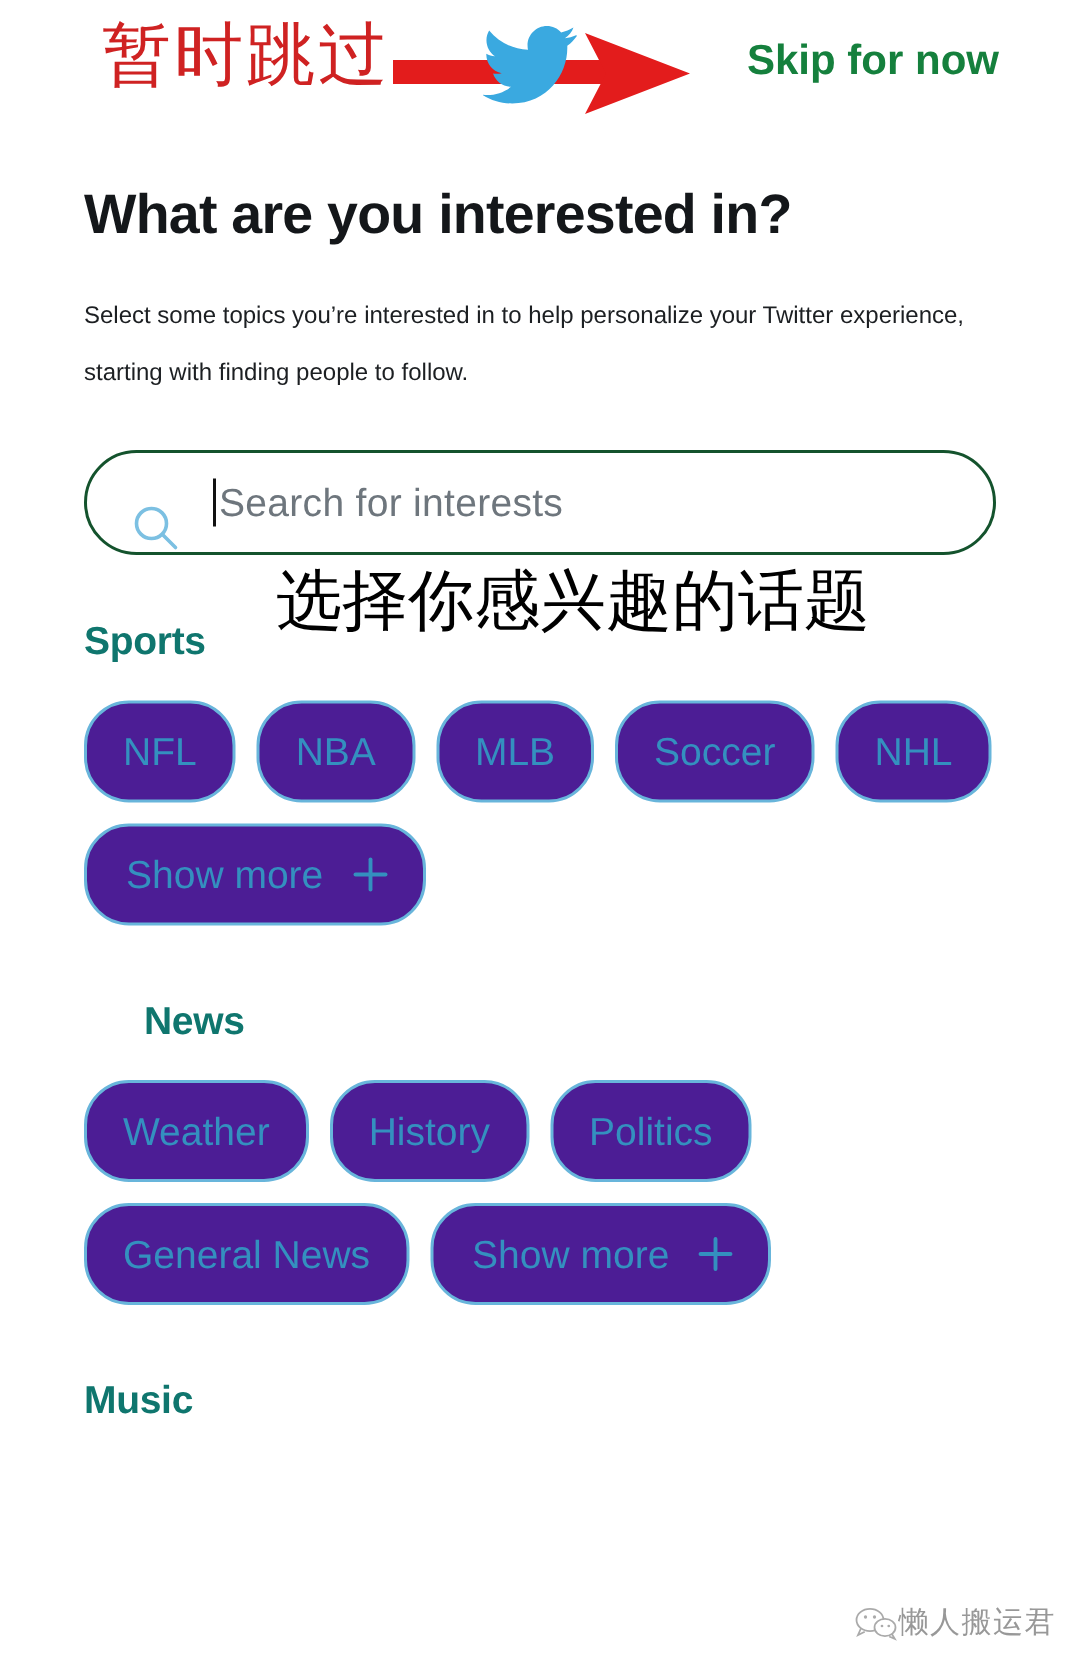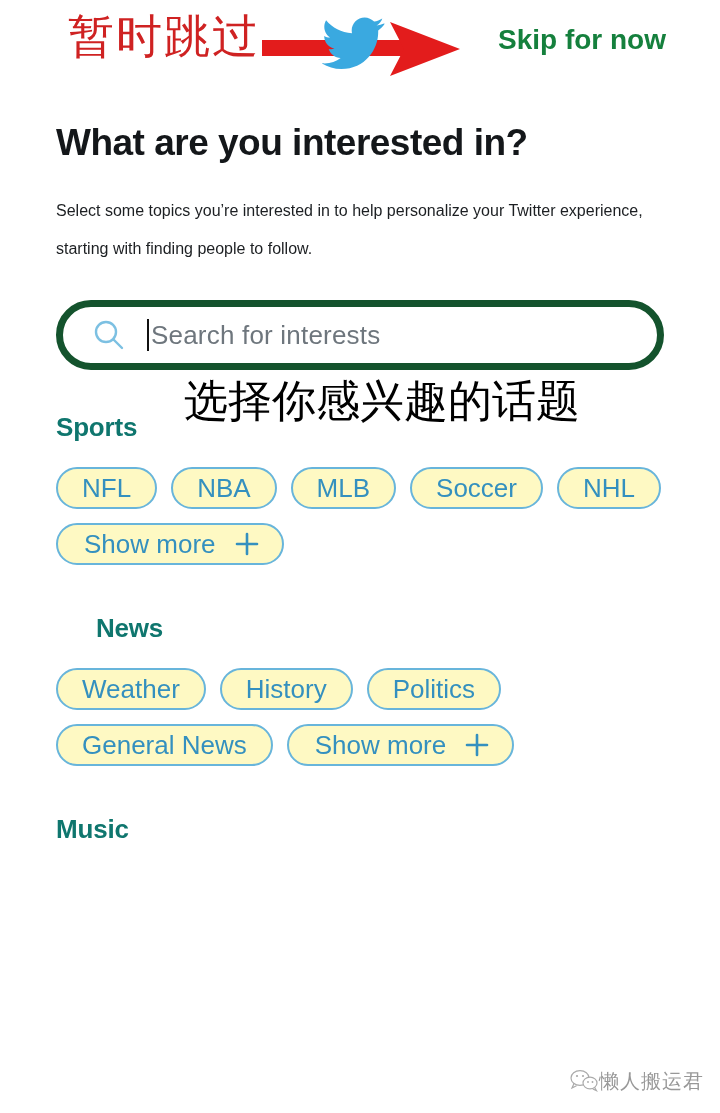--- a/index.html
+++ b/index.html
@@ -87,24 +87,24 @@
     color: #1c1f22;
     margin-top: 28px;
     max-width: 612px;
   }
 
   
   .search-box {
     position: relative;
     margin-top: 32px;
     height: 70px;
-    border: 7px solid #14532d;
+    border: 2px solid #14532d;
     border-radius: 36px;
     display: flex;
-    align-items: center;
+    align-items: flex-end;
     padding-left: 30px;
     background: #fff;
     cursor: text;
   }
 
   .search-icon {
     width: 32px;
     height: 32px;
     flex: 0 0 32px;
     margin-right: 22px;
@@ -160,47 +160,47 @@
     display: flex;
     flex-wrap: wrap;
     gap: 14px 14px;
     margin-top: 24px;
   }
 
   .chip {
     display: inline-flex;
     align-items: center;
     justify-content: center;
-    height: 42px;
+    height: 68px;
     padding: 0 24px;
     border: 2px solid #68b5db;
     border-radius: 30px;
     font-size: 26px;
     color: #3490bf;
-    background: #fef9c3;
+    background: #4c1d95;
     white-space: nowrap;
     cursor: pointer;
   }
 
   .chip.show-more { padding: 0 22px 0 26px; }
 
   .plus-icon {
     width: 26px;
     height: 26px;
     margin-left: 18px;
     flex: 0 0 26px;
   }
 
   
   .watermark {
     position: absolute;
     right: 16px;
     bottom: 18px;
     display: flex;
-    align-items: flex-start;
+    align-items: center;
     gap: 0;
     opacity: 0.62;
   }
 
   .wm-icon { width: 30px; height: 24px; flex: 0 0 30px; }
 
   .wm-text {
     font-family: "DejaVu Sans", sans-serif;
     font-size: 20px;
     color: #5a5a5a;

